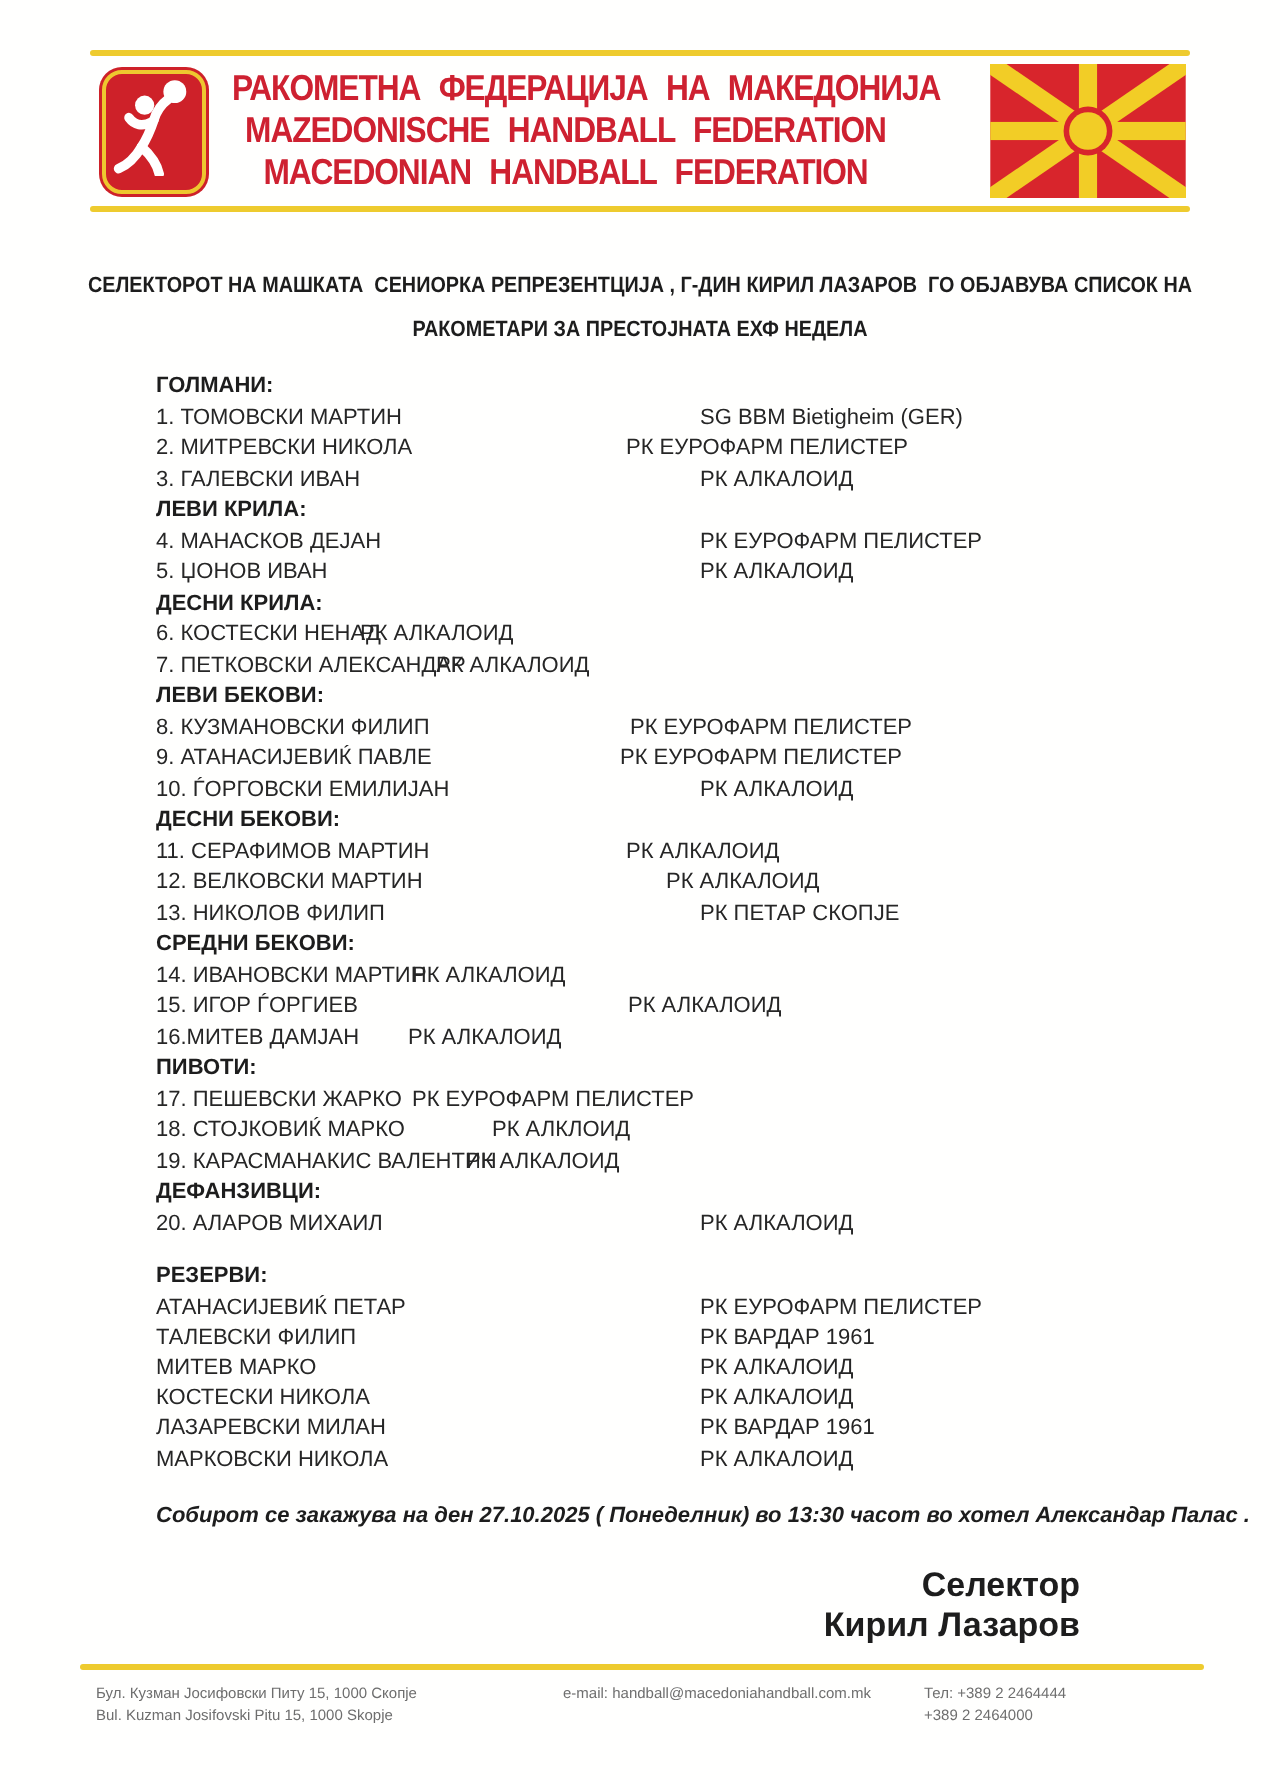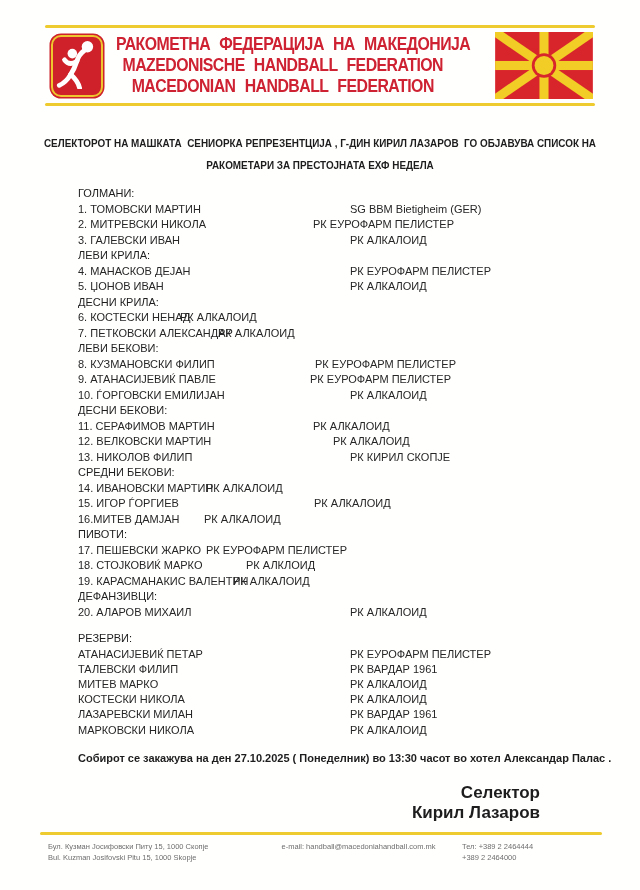--- a/index.html
+++ b/index.html
@@ -29,29 +29,29 @@
   .flag { width:98px; height:67px; flex:0 0 98px; }
   
   .title {
     margin-top:26px; text-align:center; font-weight:bold; font-size:11px;
     color:#1d1d1d; line-height:22px;
     transform:scaleX(0.9); transform-origin:50% 0;
   }
   .title div { white-space:pre; }
   
   .list { margin:10px 40px 0 78px; font-size:11px; color:#262626; }
-  .sec  { font-weight:normal; line-height:15.5px; color:#1d1d1d; white-space:pre; }
+  .sec  { font-weight:bold; line-height:15.5px; color:#1d1d1d; white-space:pre; }
   .row  { position:relative; line-height:15.5px; white-space:pre; }
   .club { position:absolute; left:var(--tab); top:0; white-space:pre; }
   .reserves { margin-top:11px; }
   .reserves .row { line-height:15.2px; }
   
   .note {
     margin:13px 40px 0 78px; font-weight:bold; font-size:11px;
-    line-height:15px; color:#1d1d1d; white-space:pre;
+    line-height:15px; color:#1d1d1d; white-space:pre;font-style:italic;
   }
   .sig {
     margin:17px 100px 0 0; text-align:right; font-weight:bold;
     font-size:17px; line-height:20px; color:#1d1d1d;
   }
   
   .footer { position:absolute; left:40px; right:38px; top:832px; }
   .f-rule { height:3px; background:#eecb2e; border-radius:2px; }
   .f-cols { display:flex; margin-top:6px; font-size:7.5px; line-height:11px; color:#6e6e6e; }
   .f-left { width:215px; padding-left:8px; }
@@ -125,21 +125,21 @@
     <div class="row" style="--tab:140px"><span>7. ПЕТКОВСКИ АЛЕКСАНДАР</span><span class="club">РК АЛКАЛОИД</span></div>
 
     <div class="sec">ЛЕВИ БЕКОВИ:</div>
     <div class="row" style="--tab:237px"><span>8. КУЗМАНОВСКИ ФИЛИП</span><span class="club">РК ЕУРОФАРМ ПЕЛИСТЕР</span></div>
     <div class="row" style="--tab:232px"><span>9. АТАНАСИЈЕВИЌ ПАВЛЕ</span><span class="club">РК ЕУРОФАРМ ПЕЛИСТЕР</span></div>
     <div class="row" style="--tab:272px"><span>10. ЃОРГОВСКИ ЕМИЛИЈАН</span><span class="club">РК АЛКАЛОИД</span></div>
 
     <div class="sec">ДЕСНИ БЕКОВИ:</div>
     <div class="row" style="--tab:235px"><span>11. СЕРАФИМОВ МАРТИН</span><span class="club">РК АЛКАЛОИД</span></div>
     <div class="row" style="--tab:255px"><span>12. ВЕЛКОВСКИ МАРТИН</span><span class="club">РК АЛКАЛОИД</span></div>
-    <div class="row" style="--tab:272px"><span>13. НИКОЛОВ ФИЛИП</span><span class="club">РК КИРИЛ СКОПЈЕ</span></div>
+    <div class="row" style="--tab:272px"><span>13. НИКОЛОВ ФИЛИП</span><span class="club">РК ПЕТАР СКОПЈЕ</span></div>
 
     <div class="sec">СРЕДНИ БЕКОВИ:</div>
     <div class="row" style="--tab:128px"><span>14. ИВАНОВСКИ МАРТИН</span><span class="club">РК АЛКАЛОИД</span></div>
     <div class="row" style="--tab:236px"><span>15. ИГОР ЃОРГИЕВ</span><span class="club">РК АЛКАЛОИД</span></div>
     <div class="row" style="--tab:126px"><span>16.МИТЕВ ДАМЈАН</span><span class="club">РК АЛКАЛОИД</span></div>
 
     <div class="sec">ПИВОТИ:</div>
     <div class="row" style="--tab:128px"><span>17. ПЕШЕВСКИ ЖАРКО</span><span class="club">РК ЕУРОФАРМ ПЕЛИСТЕР</span></div>
     <div class="row" style="--tab:168px"><span>18. СТОЈКОВИЌ МАРКО</span><span class="club">РК АЛКЛОИД</span></div>
     <div class="row" style="--tab:155px"><span>19. КАРАСМАНАКИС ВАЛЕНТИН</span><span class="club">РК АЛКАЛОИД</span></div>

